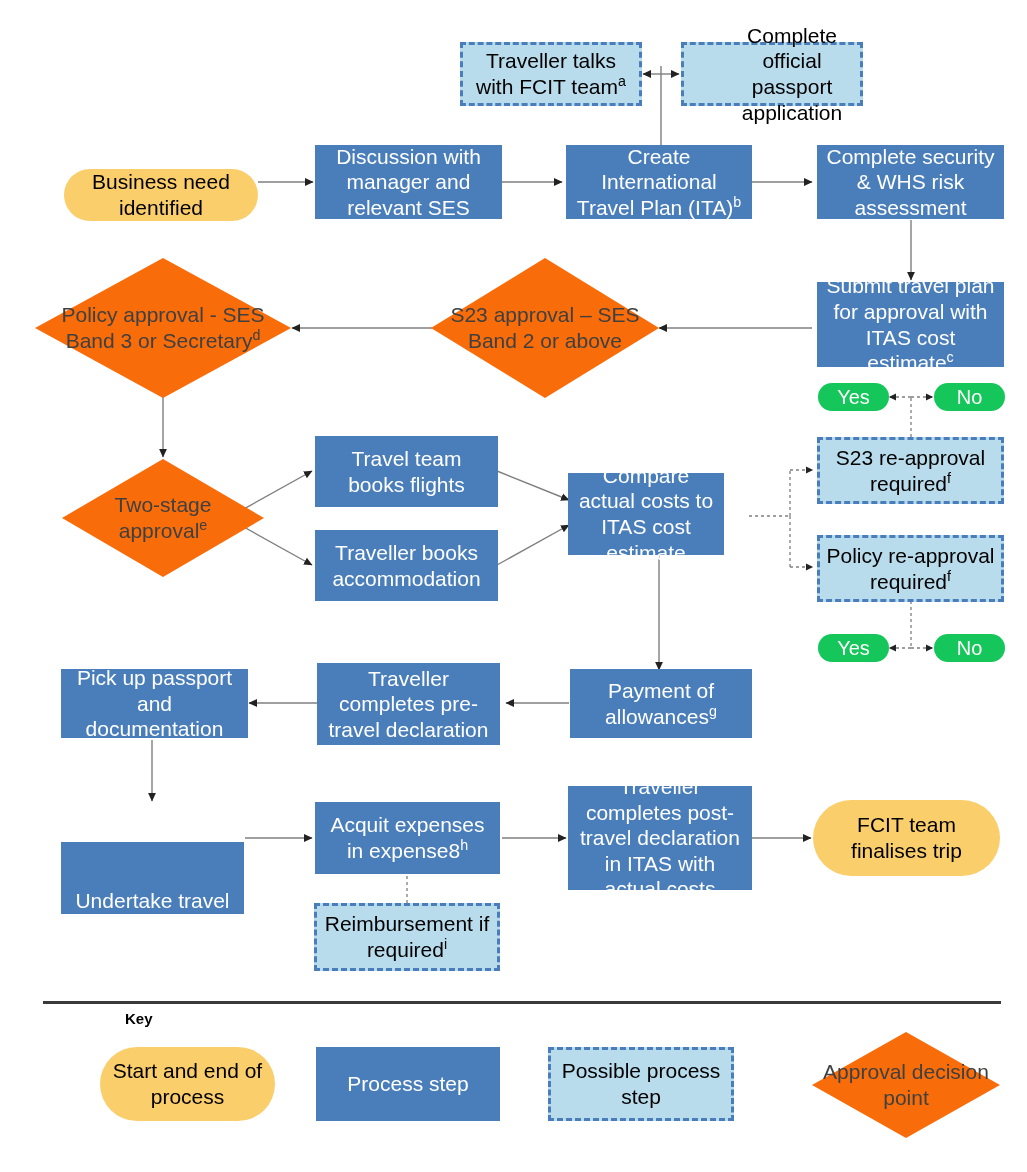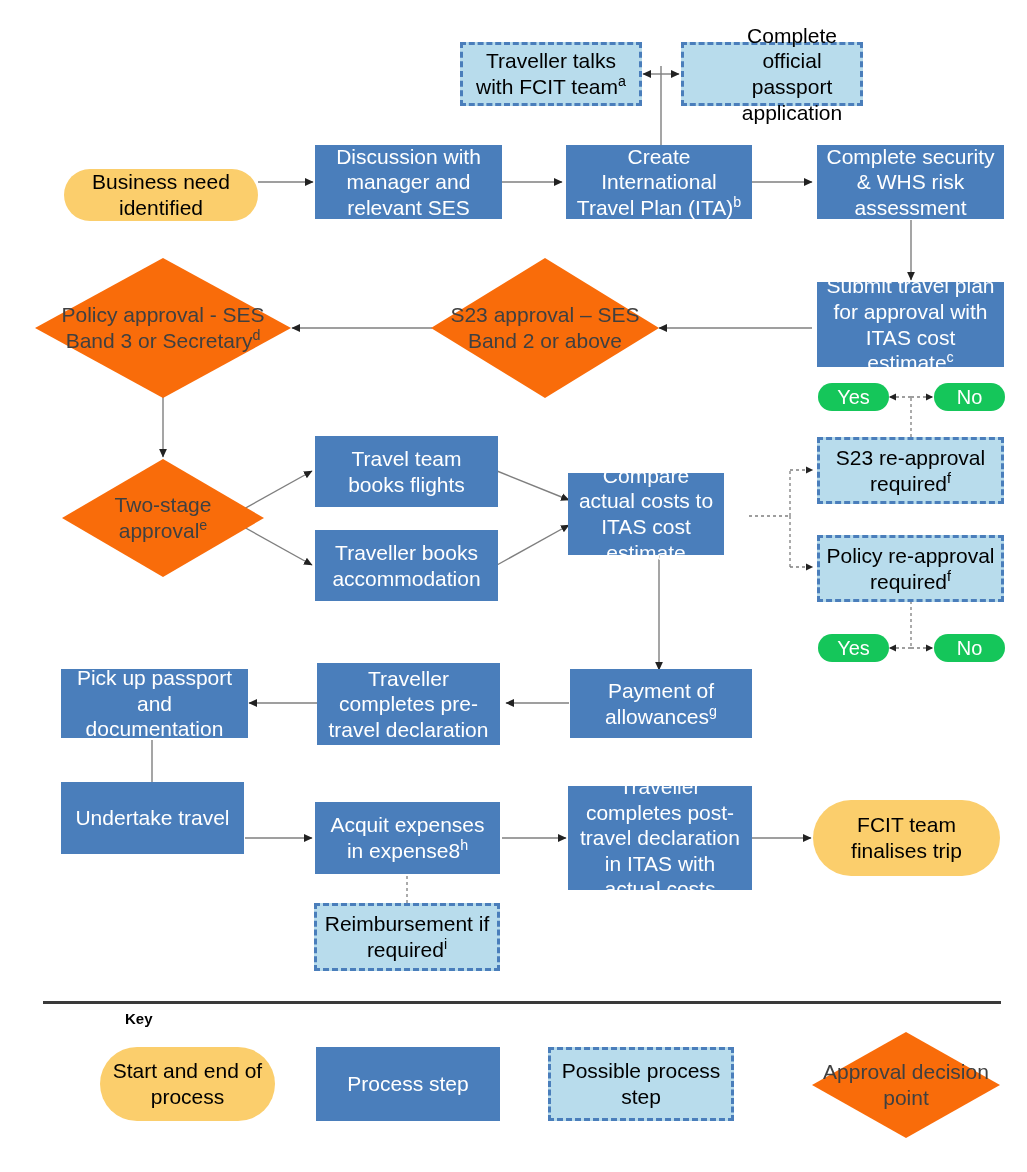--- a/index.html
+++ b/index.html
@@ -241,21 +241,21 @@
   </div>
 
   <div class="node process" style="left:317px; top:663px; width:183px; height:82px;">
     <div class="txt">Traveller completes pre-travel declaration</div>
   </div>
 
   <div class="node process" style="left:61px; top:669px; width:187px; height:69px;">
     <div class="txt">Pick up passport and documentation</div>
   </div>
 
-  <div class="node process" style="left:61px; top:782px; width:183px; height:72px;">
+  <div class="node process" style="left:61px; top:842px; width:183px; height:72px;align-items:flex-end;">
     <div class="txt">Undertake travel</div>
   </div>
 
   <div class="node process" style="left:315px; top:802px; width:185px; height:72px;">
     <div class="txt"><span>Acquit expenses in expense8</span><sup>h</sup></div>
   </div>
 
   <div class="node possible" style="left:314px; top:903px; width:186px; height:68px;">
     <div class="txt"><span>Reimbursement if required</span><sup>i</sup></div>
   </div>

